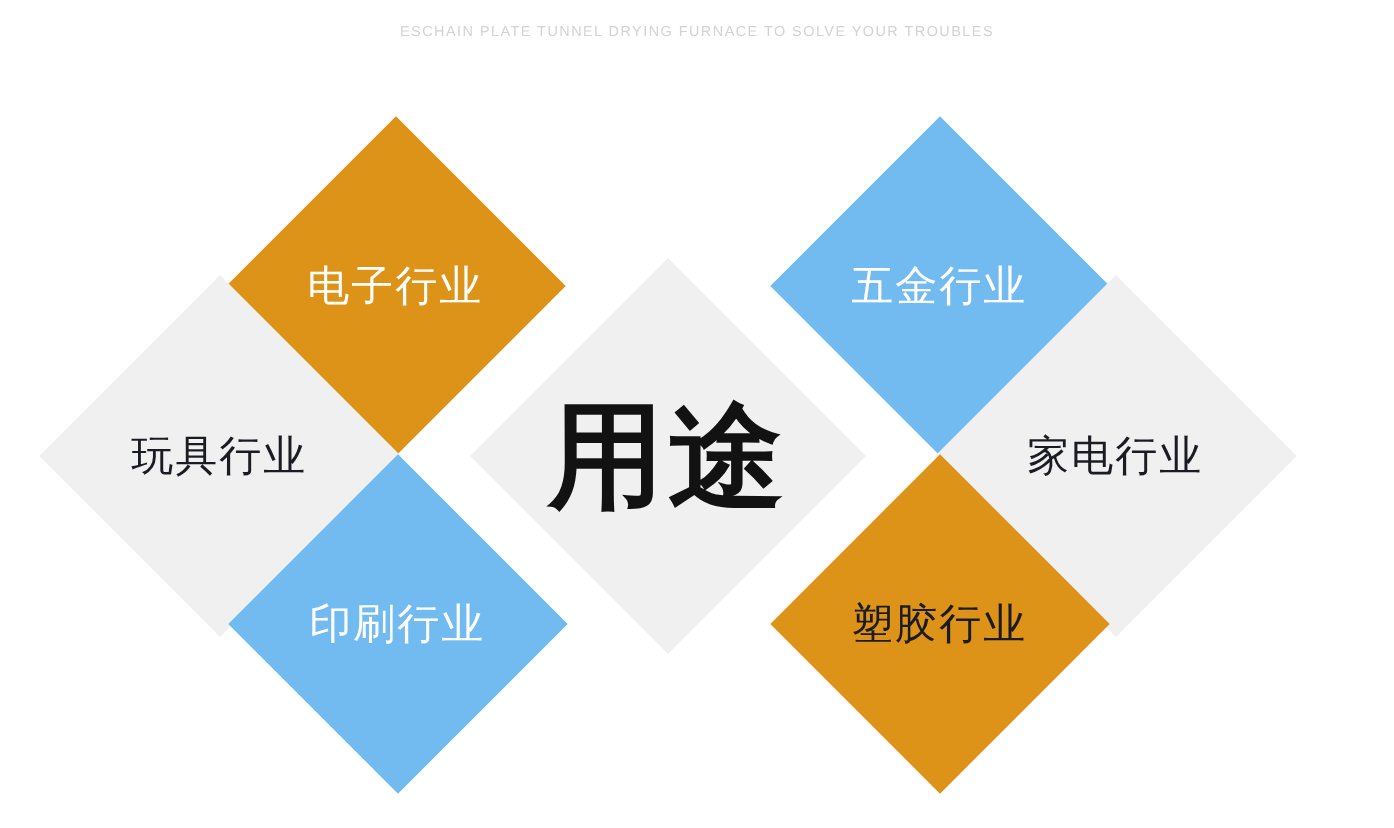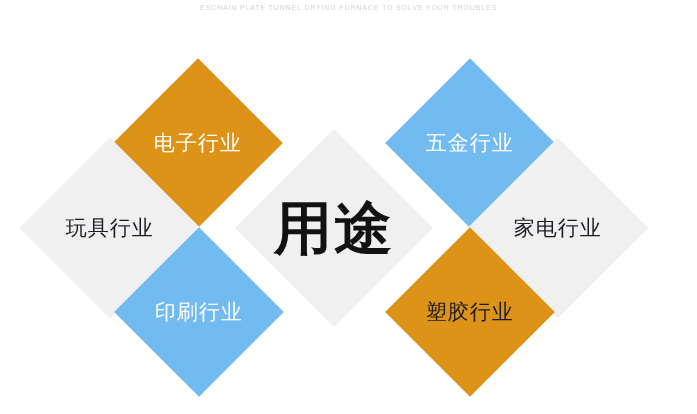--- a/index.html
+++ b/index.html
@@ -24,21 +24,21 @@
   }
 
   
   .header-strip {
     position: absolute;
     left: 0;
     top: 0;
     width: 697px;
     height: 20px;
     display: flex;
-    align-items: flex-start;
+    align-items: flex-end;
     justify-content: center;
     padding-top: 3px;
     box-sizing: border-box;
   }
   .header-text {
     font-size: 7.2px;
     letter-spacing: 0.75px;
     color: #d3d3d7;
     white-space: nowrap;
     font-weight: 400;

